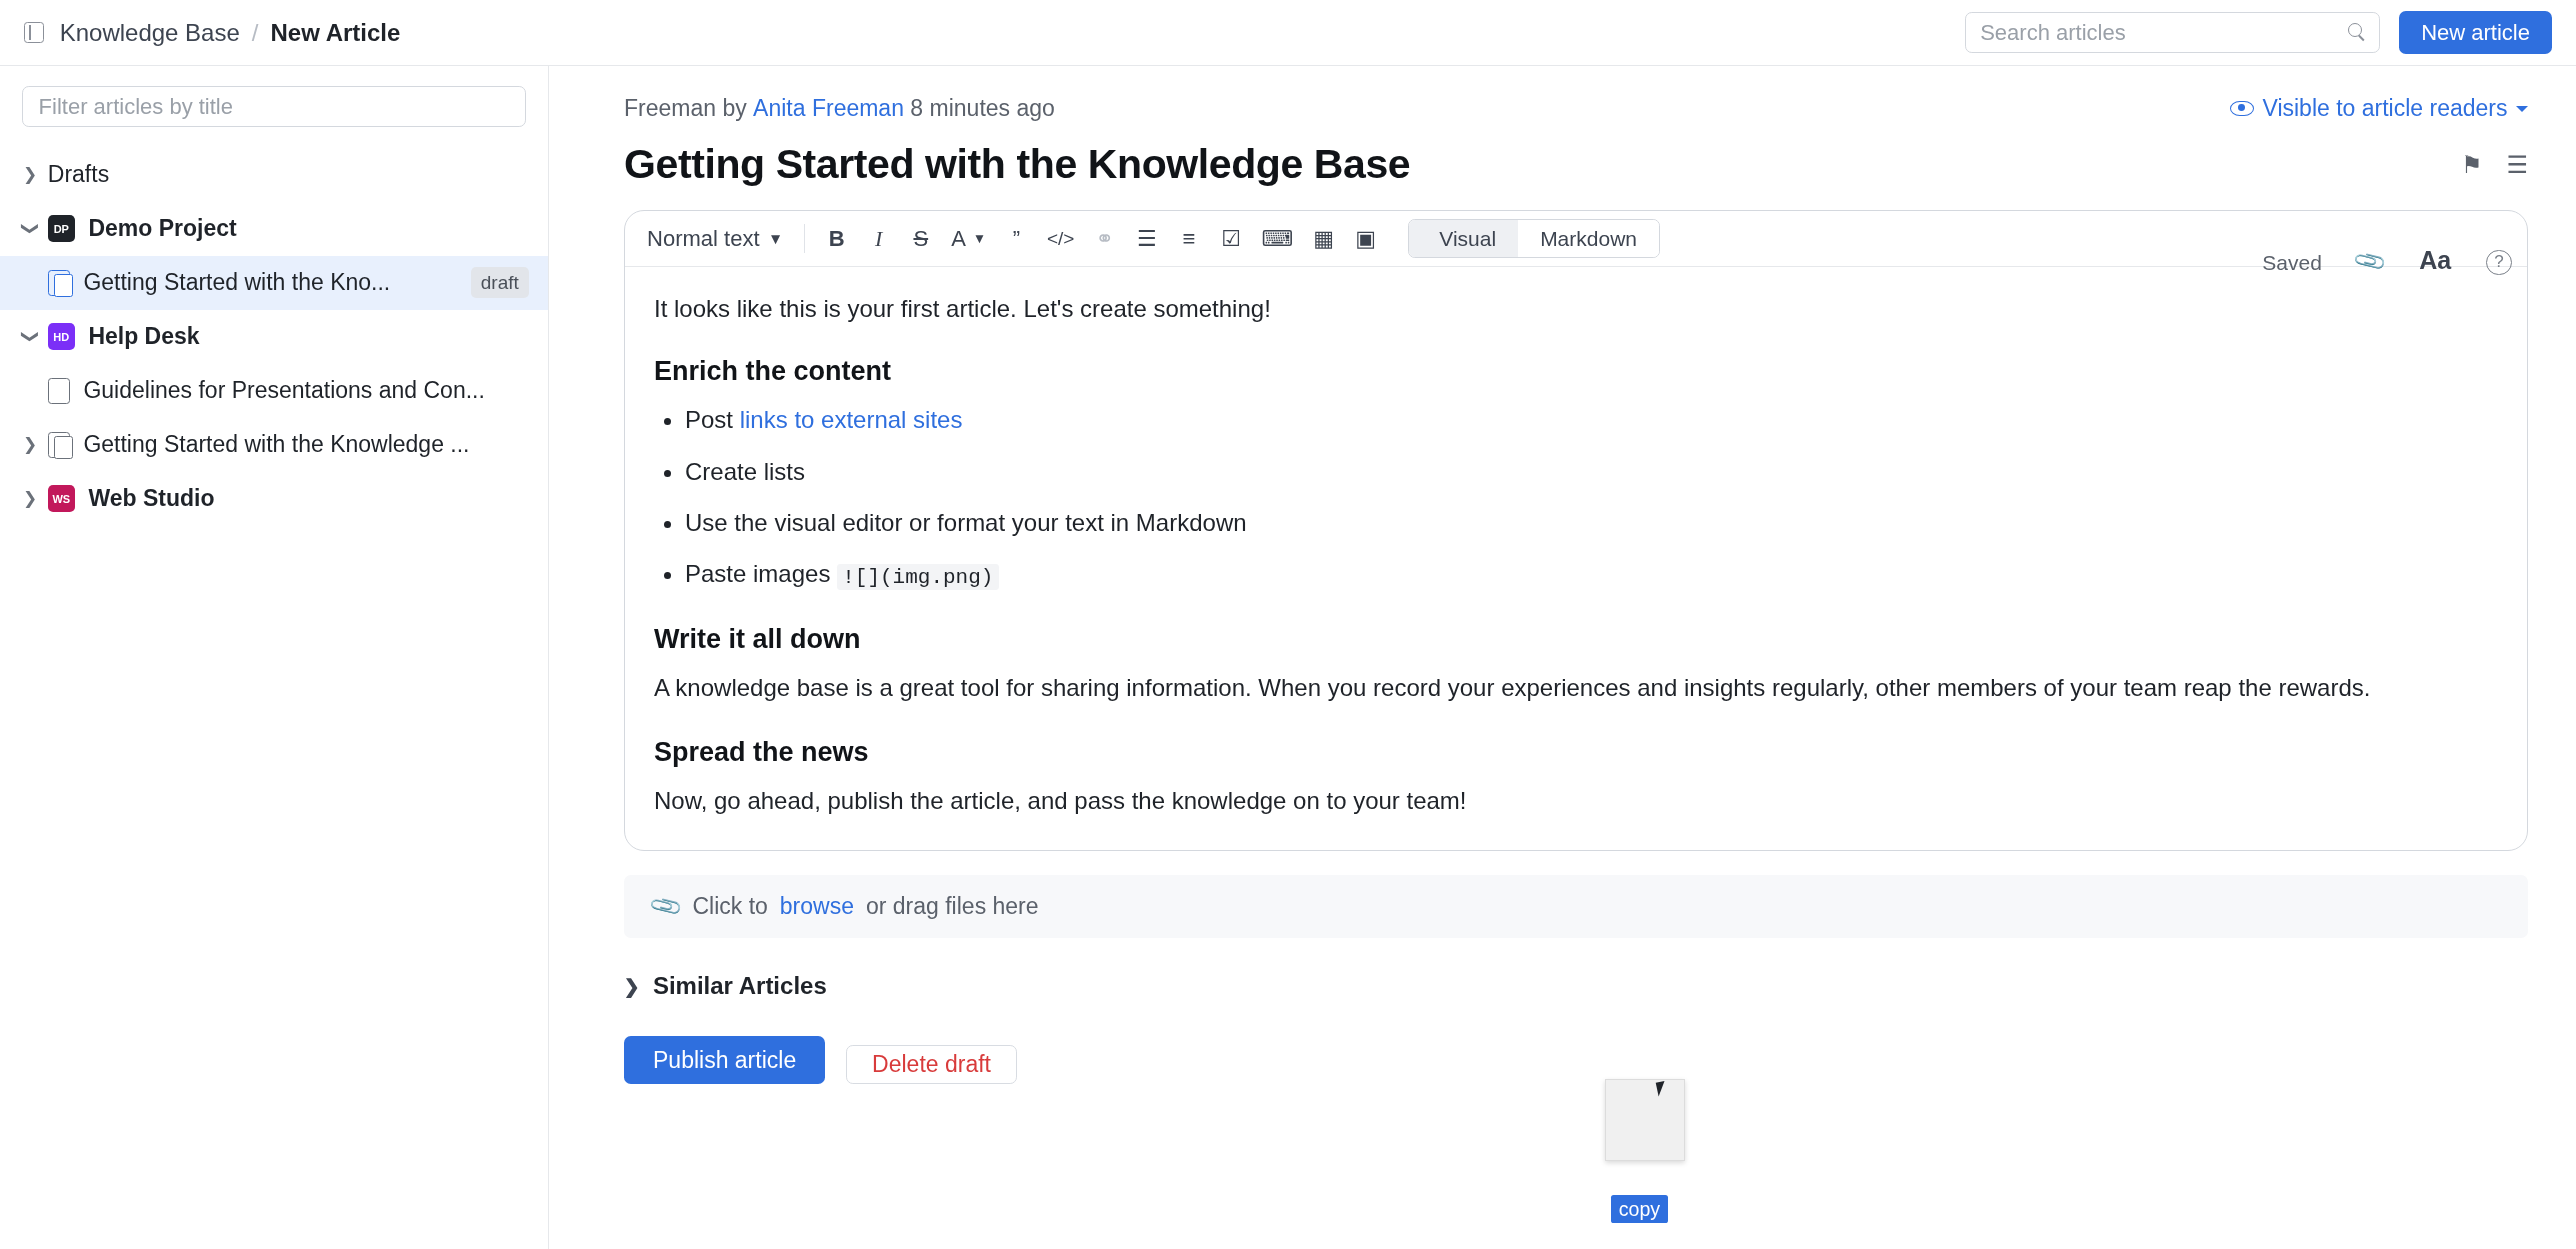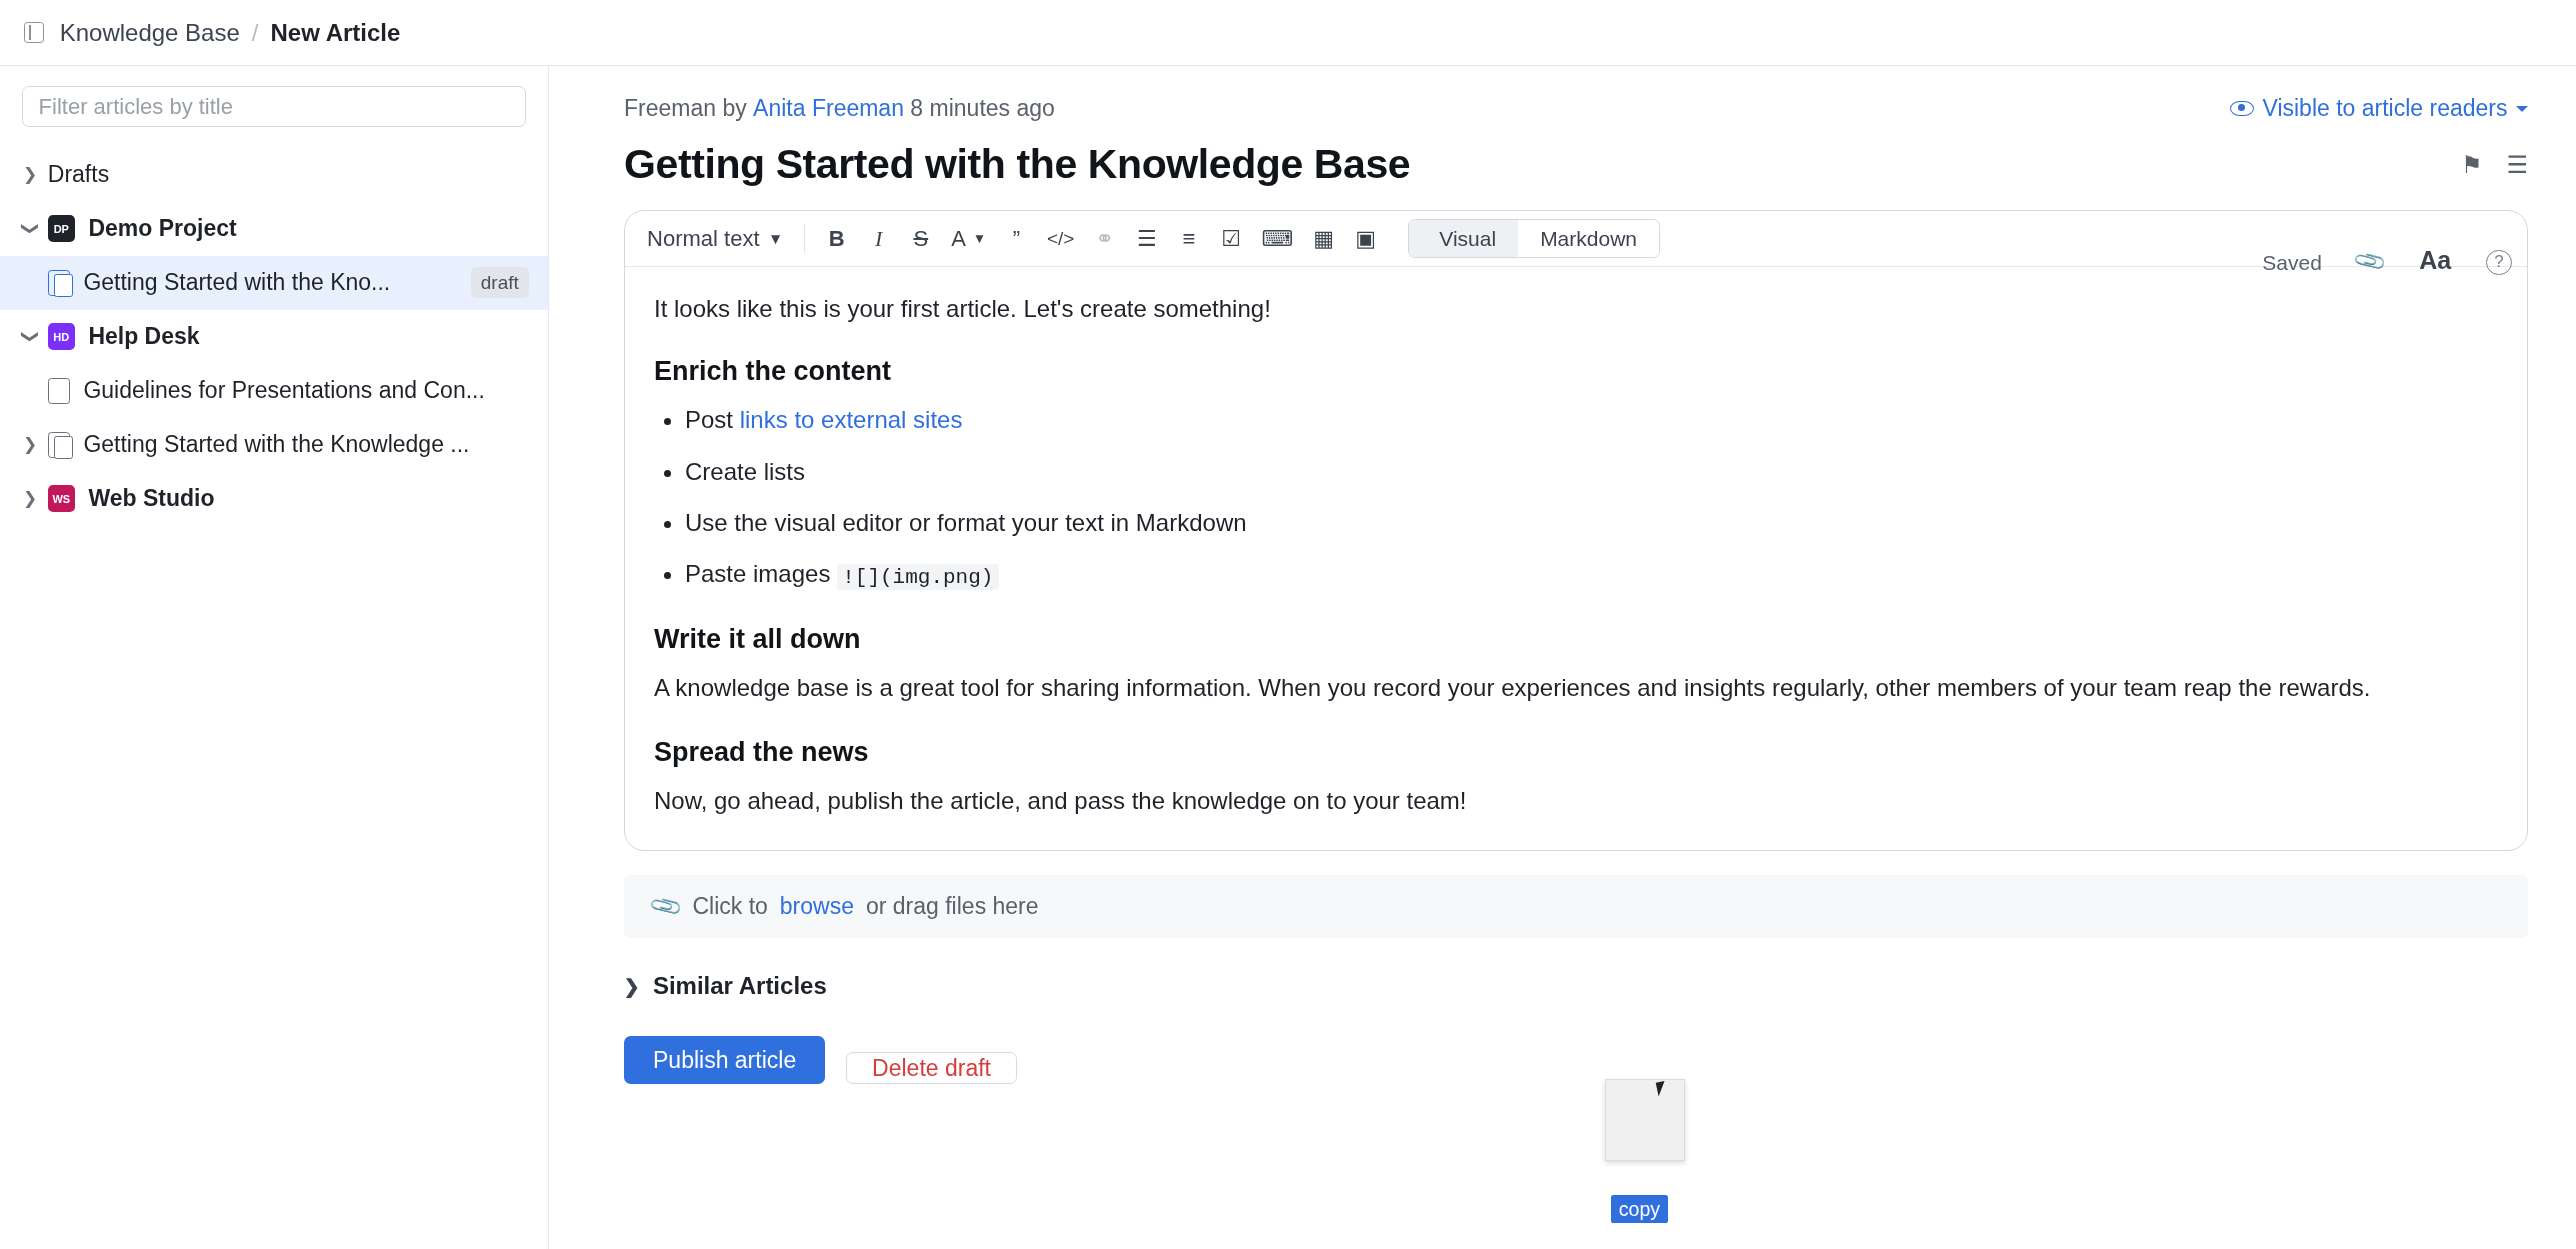--- a/index.html
+++ b/index.html
@@ -402,21 +402,21 @@
     padding: 0 29px;
     font-size: 23px;
     font-family: "Liberation Sans", sans-serif;
     cursor: pointer;
   }
   .btn-delete {
     background: #fff;
     color: #d83b3b;
     border: 0.9px solid #d8dce2;
     border-radius: 6.8px;
-    height: 32px;
+    height: 39px;
     padding: 0 25.5px;
     font-size: 23px;
     font-family: "Liberation Sans", sans-serif;
     cursor: pointer;
   }
 
   
   .drag-ghost {
     position: absolute;
     left: 1056px;
@@ -450,20 +450,27 @@
 </style>
 </head>
 <body>
 
 <div class="topbar">
   <div class="panel-icon"></div>
   <span class="crumb">Knowledge Base</span>
   <span class="crumb-sep">/</span>
   <span class="crumb-current">New Article</span>
 
+  <div class="topbar-right">
+    <div class="search-box">
+      <input type="text" placeholder="Search articles" style="">
+      <span class="magnifier"></span>
+    </div>
+    <button class="btn-primary">New article</button>
+  </div>
 </div>
 
 <div class="body-wrap">
 
   <div class="sidebar">
     <div class="filter-box">
       <input type="text" placeholder="Filter articles by title" style="">
     </div>
 
     <div class="tree-row">

